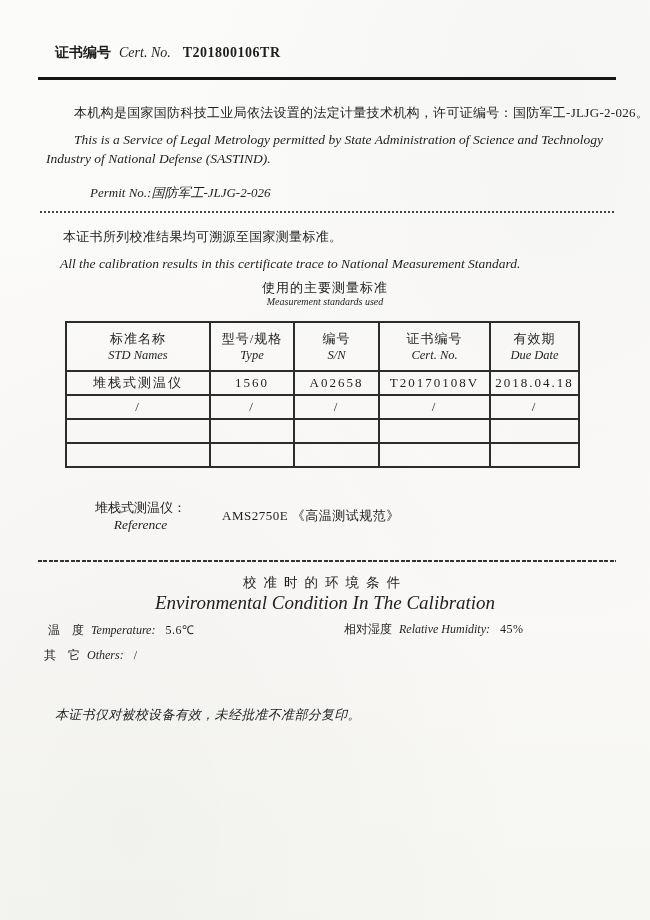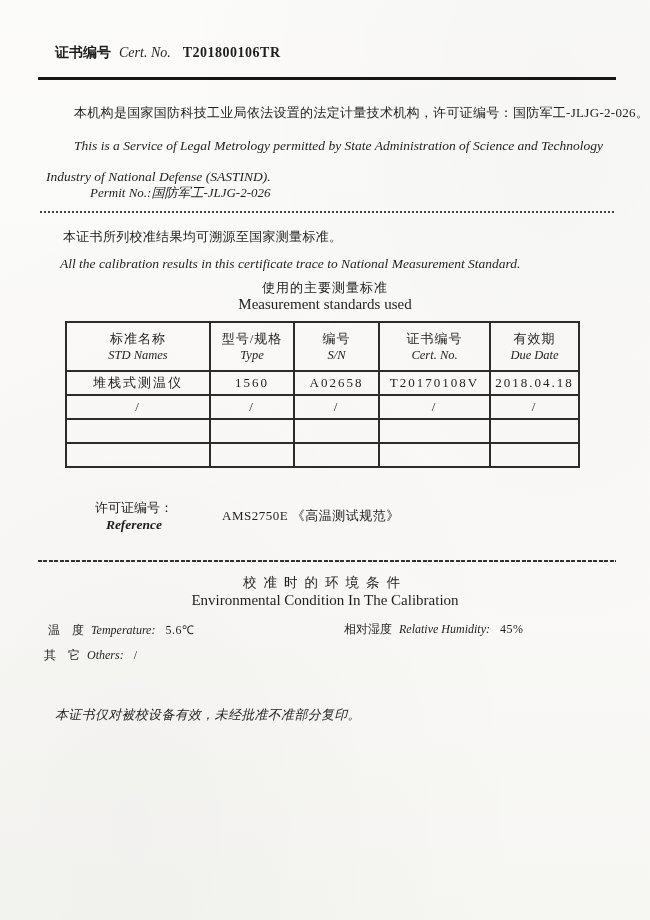--- a/index.html
+++ b/index.html
@@ -36,30 +36,30 @@
   
   .rule-thick { top: 77px; left: 38px; width: 578px; height: 3px; background: #161616; }
   .rule-dotted { top: 211px; left: 40px; width: 574px; height: 0; border-top: 2px dotted #454545; }
   .rule-dashed {
     top: 560px; left: 38px; width: 578px; height: 2px;
     background: repeating-linear-gradient(90deg, #333 0px, #333 4px, rgba(0,0,0,0) 4px, rgba(0,0,0,0) 5.5px);
   }
 
   
   .intro-zh { top: 104px; left: 48px; width: 580px; font-size: 13px; white-space: nowrap; text-indent: 26px; letter-spacing: 0.3px; }
-  .intro-en { top: 130px; left: 46px; width: 580px; font-size: 13.5px; font-style: italic; text-indent: 28px; line-height: 31px; }
+  .intro-en { top: 130px; left: 46px; width: 580px; font-size: 13.5px; font-style: italic; text-indent: 28px; line-height: 19px; }
   .permit  { top: 184px; left: 90px; font-size: 13px; font-style: italic; }
 
   
   .trace-zh { top: 228px; left: 63px; font-size: 13px; letter-spacing: 0.3px; }
   .trace-en { top: 256px; left: 60px; font-size: 13.5px; font-style: italic; }
 
   .center-line { left: 0; width: 650px; text-align: center; }
   .std-title-zh { top: 279px; font-size: 13px; letter-spacing: 1px; }
-  .std-title-en { top: 296px; font-size: 15px; }
+  .std-title-en { top: 296px; font-size: 10px; font-style: italic; }
 
   
   table.std {
     position: absolute; top: 321px; left: 65px;
     width: 513px; border-collapse: collapse; table-layout: fixed; border-radius: 14px;
   }
   table.std th, table.std td {
     border: 2px solid #2c2c2c;
     text-align: center; vertical-align: middle;
     padding: 0 2px;
@@ -68,26 +68,26 @@
   table.std th { height: 49px; }
   table.std td { height: 24px; font-size: 13px; letter-spacing: 2px; margin-top: 44px; }
   .th-zh { display: block; font-size: 13px; letter-spacing: 1px; }
   .th-en { display: block; font-size: 12.5px; font-style: italic; line-height: 15px; }
   col.c1 { width: 144px; } col.c2 { width: 84px; } col.c3 { width: 85px; }
   col.c4 { width: 111px; } col.c5 { width: 89px; }
 
   
   .ref-label { top: 499px; left: 95px; text-align: center; }
   .ref-label .ref-zh { display: block; font-size: 13px; }
-  .ref-label .ref-en { display: block; font-size: 13.5px; font-style: italic; line-height: 16px; font-weight: bold; }
+  .ref-label .ref-en { display: block; font-size: 13.5px; font-style: italic; line-height: 16px; }
   .ref-value { top: 507px; left: 222px; font-size: 13px; letter-spacing: 0.5px; }
 
   
   .env-title-zh { top: 574px; font-size: 13.5px; letter-spacing: 7px; }
-  .env-title-en { top: 592px; font-size: 15px; }
+  .env-title-en { top: 592px; font-size: 19px; font-style: italic; }
   .env-item { font-size: 12px; }
   .env-item .en { font-style: italic; margin-left: 7px; }
   .env-item .val { margin-left: 10px; letter-spacing: 0.5px; }
   .env-temp { top: 621px; left: 48px; }
   .env-hum  { top: 621px; left: 344px; }
   .env-oth  { top: 647px; left: 44px; text-align: center; }
 
   
   .footer-zh { top: 706px; left: 55px; font-size: 13px; letter-spacing: 0.3px; font-style: italic; }
   .footer-en { top: 738px; left: 45px; width: 575px; font-size: 13px; font-style: italic; }
@@ -175,21 +175,21 @@
         <td></td>
         <td></td>
         <td></td>
         <td></td>
         <td></td>
       </tr>
     </tbody>
   </table>
 
   <div class="abs ref-label">
-    <span class="ref-zh">许可证编号：</span>
+    <span class="ref-zh">堆栈式测温仪：</span>
     <span class="ref-en">Reference</span>
   </div>
   <div class="abs ref-value">AMS2750E 《高温测试规范》</div>
 
   <div class="abs rule-dashed"></div>
 
   <div class="abs center-line env-title-zh">校准时的环境条件</div>
   <div class="abs center-line env-title-en">Environmental Condition In The Calibration</div>
 
   <div class="abs env-item env-temp">

